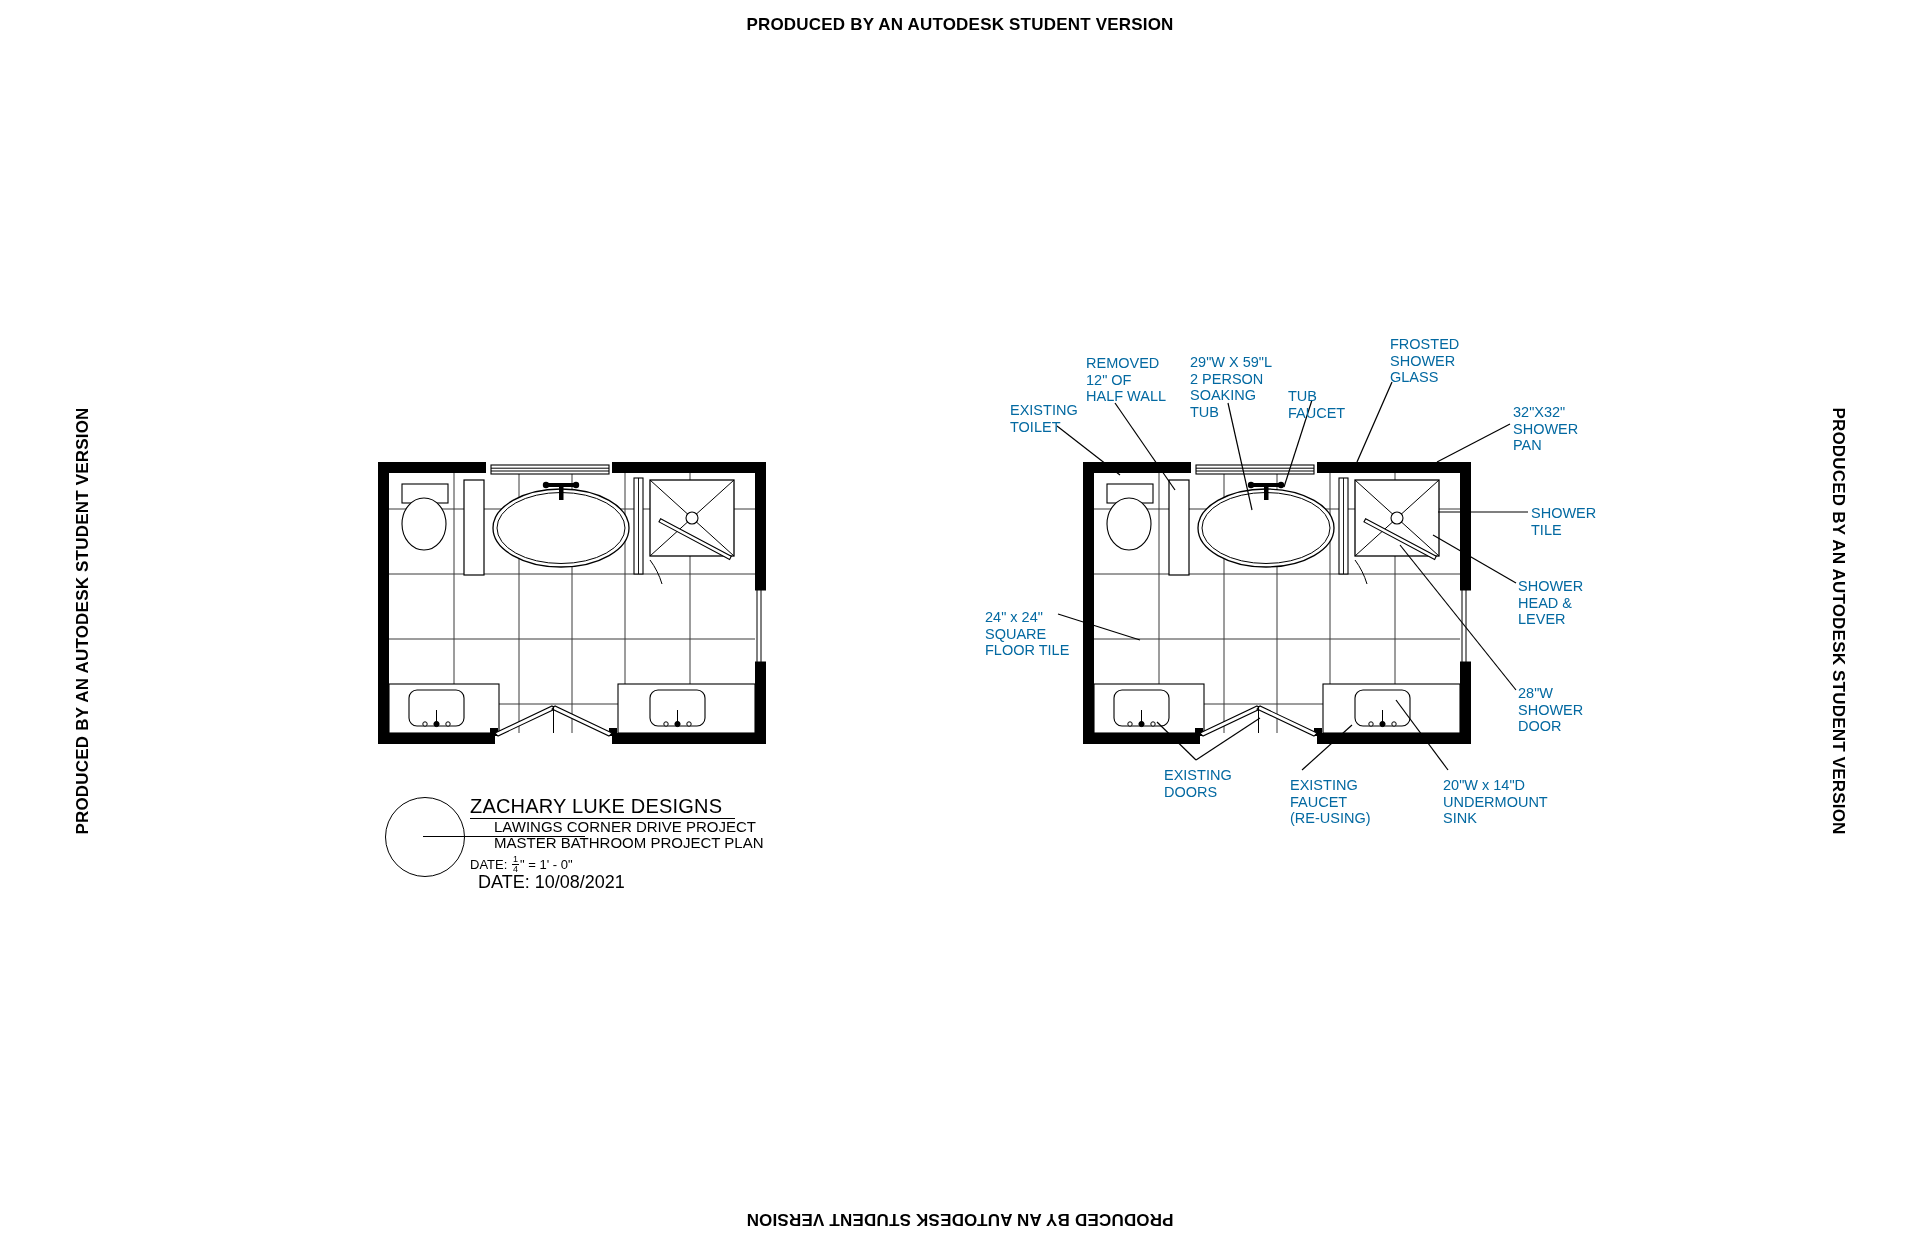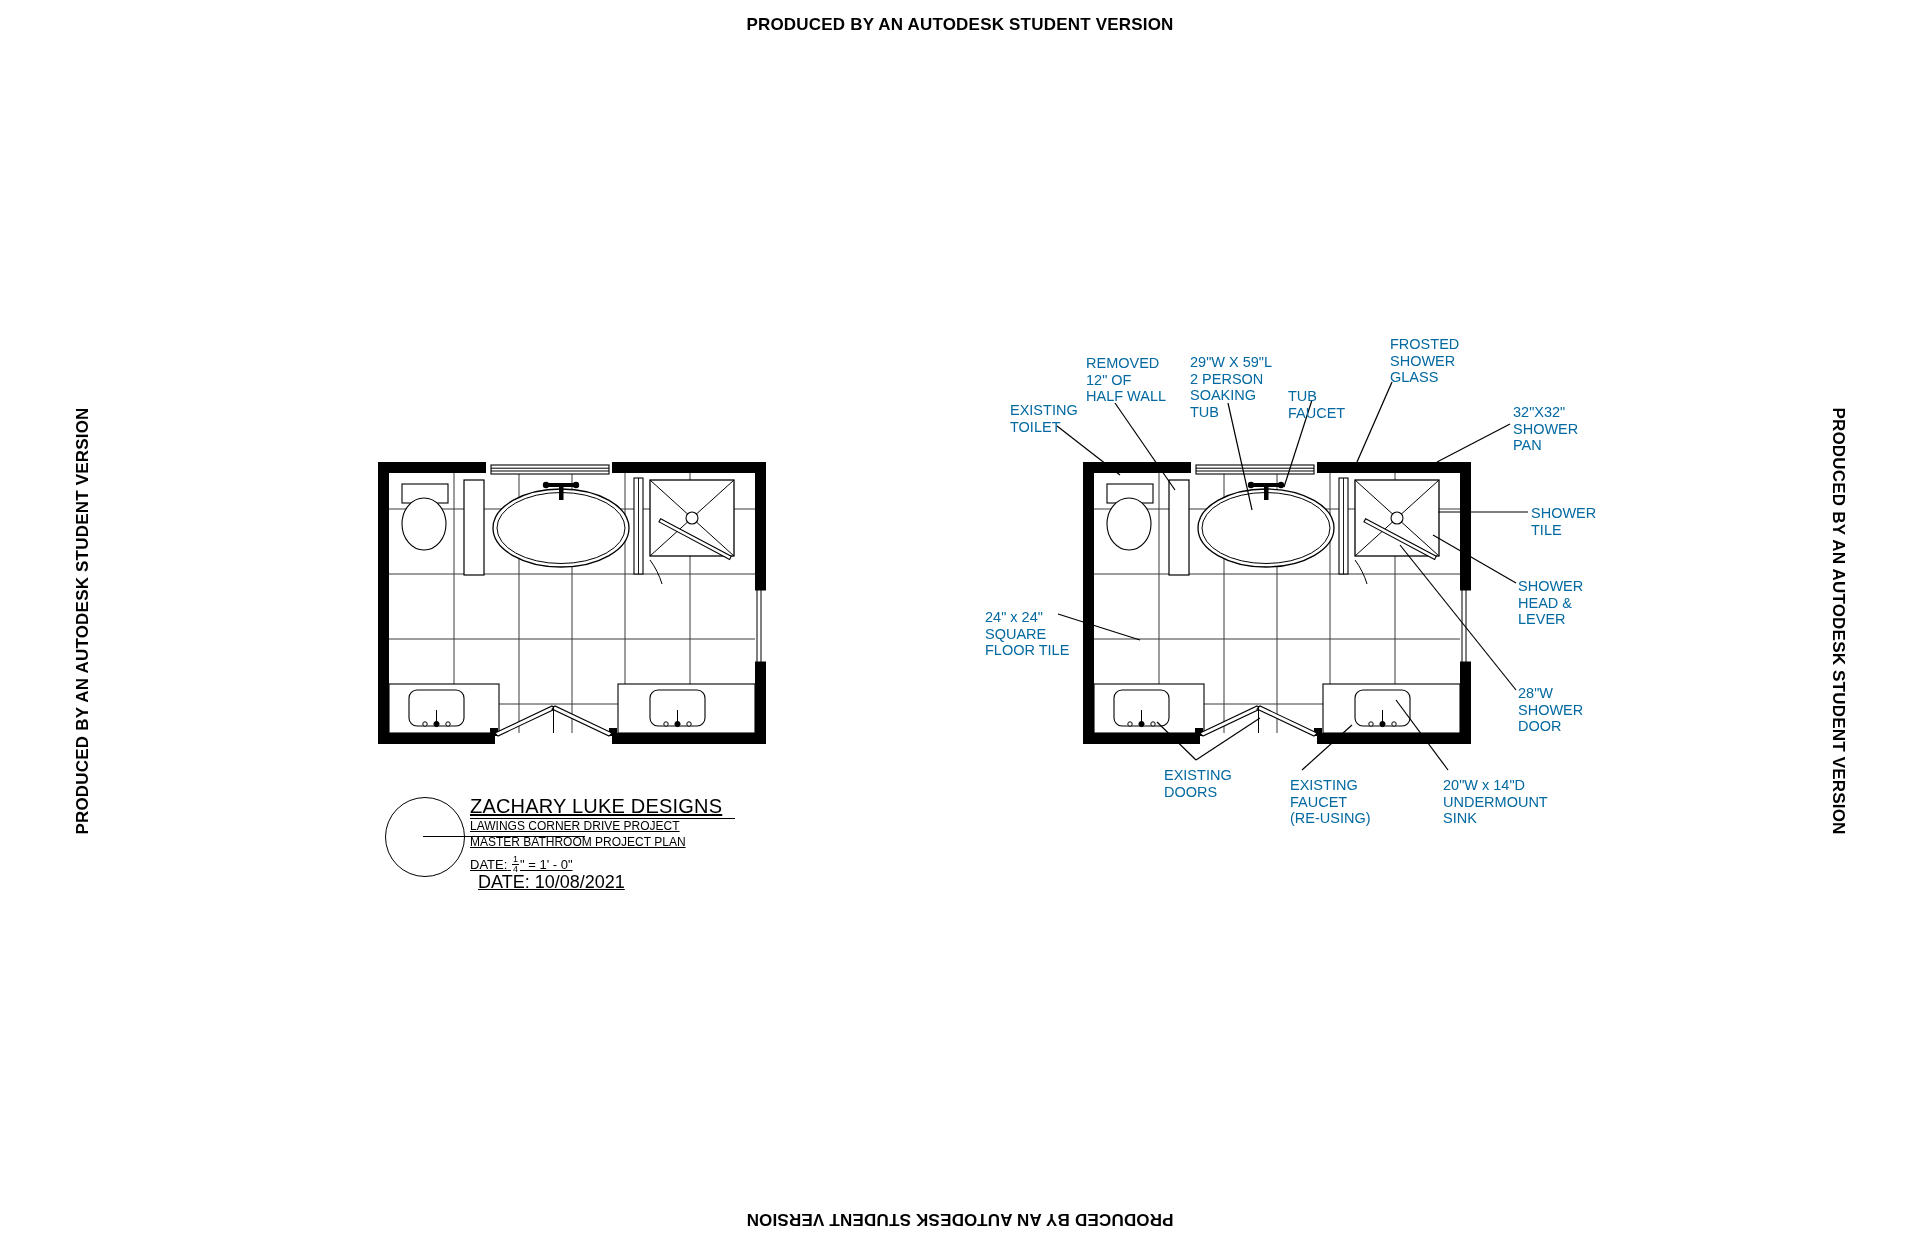--- a/index.html
+++ b/index.html
@@ -26,24 +26,24 @@
   
   .anno{position:absolute;font-size:14.5px;line-height:16.5px;white-space:pre;
         color:#0369a1;}
 
   
   #title-block{position:absolute;left:385px;top:795px;width:420px;height:120px;}
   #tb-circle{position:absolute;left:0;top:2px;width:80px;height:80px;
              border:1.6px solid #000;border-radius:50%;box-sizing:border-box;}
   #tb-leader{position:absolute;left:38px;top:41px;width:162px;height:0;
              border-top:1.6px solid #000;}
-  #tb-text{position:absolute;left:85px;top:0px;width:330px;text-decoration:underline;}
+  #tb-text{position:absolute;left:85px;top:0px;width:330px;}
   #tb-name{font-size:20px;line-height:22px;letter-spacing:0.2px;}
   #tb-rule{width:265px;height:0;border-top:1.4px solid #000;margin-top:1px;}
-  .tb-line{font-size:12px;line-height:15.5px;}
+  .tb-line{font-size:15px;line-height:15.5px;margin-left:24px;}
   #tb-scale{font-size:13px;line-height:16px;margin-top:5px;}
   #tb-date{font-size:18px;line-height:16px;margin-left:8px;}
   .frac{display:inline-block;vertical-align:-0.30em;text-align:center;
         font-size:9px;line-height:9px;margin:0 1px;}
   .frac .num{display:block;border-bottom:1px solid #000;padding:0 1px;}
   .frac .den{display:block;padding:0 1px;}
 </style>
 </head>
 <body>
 

